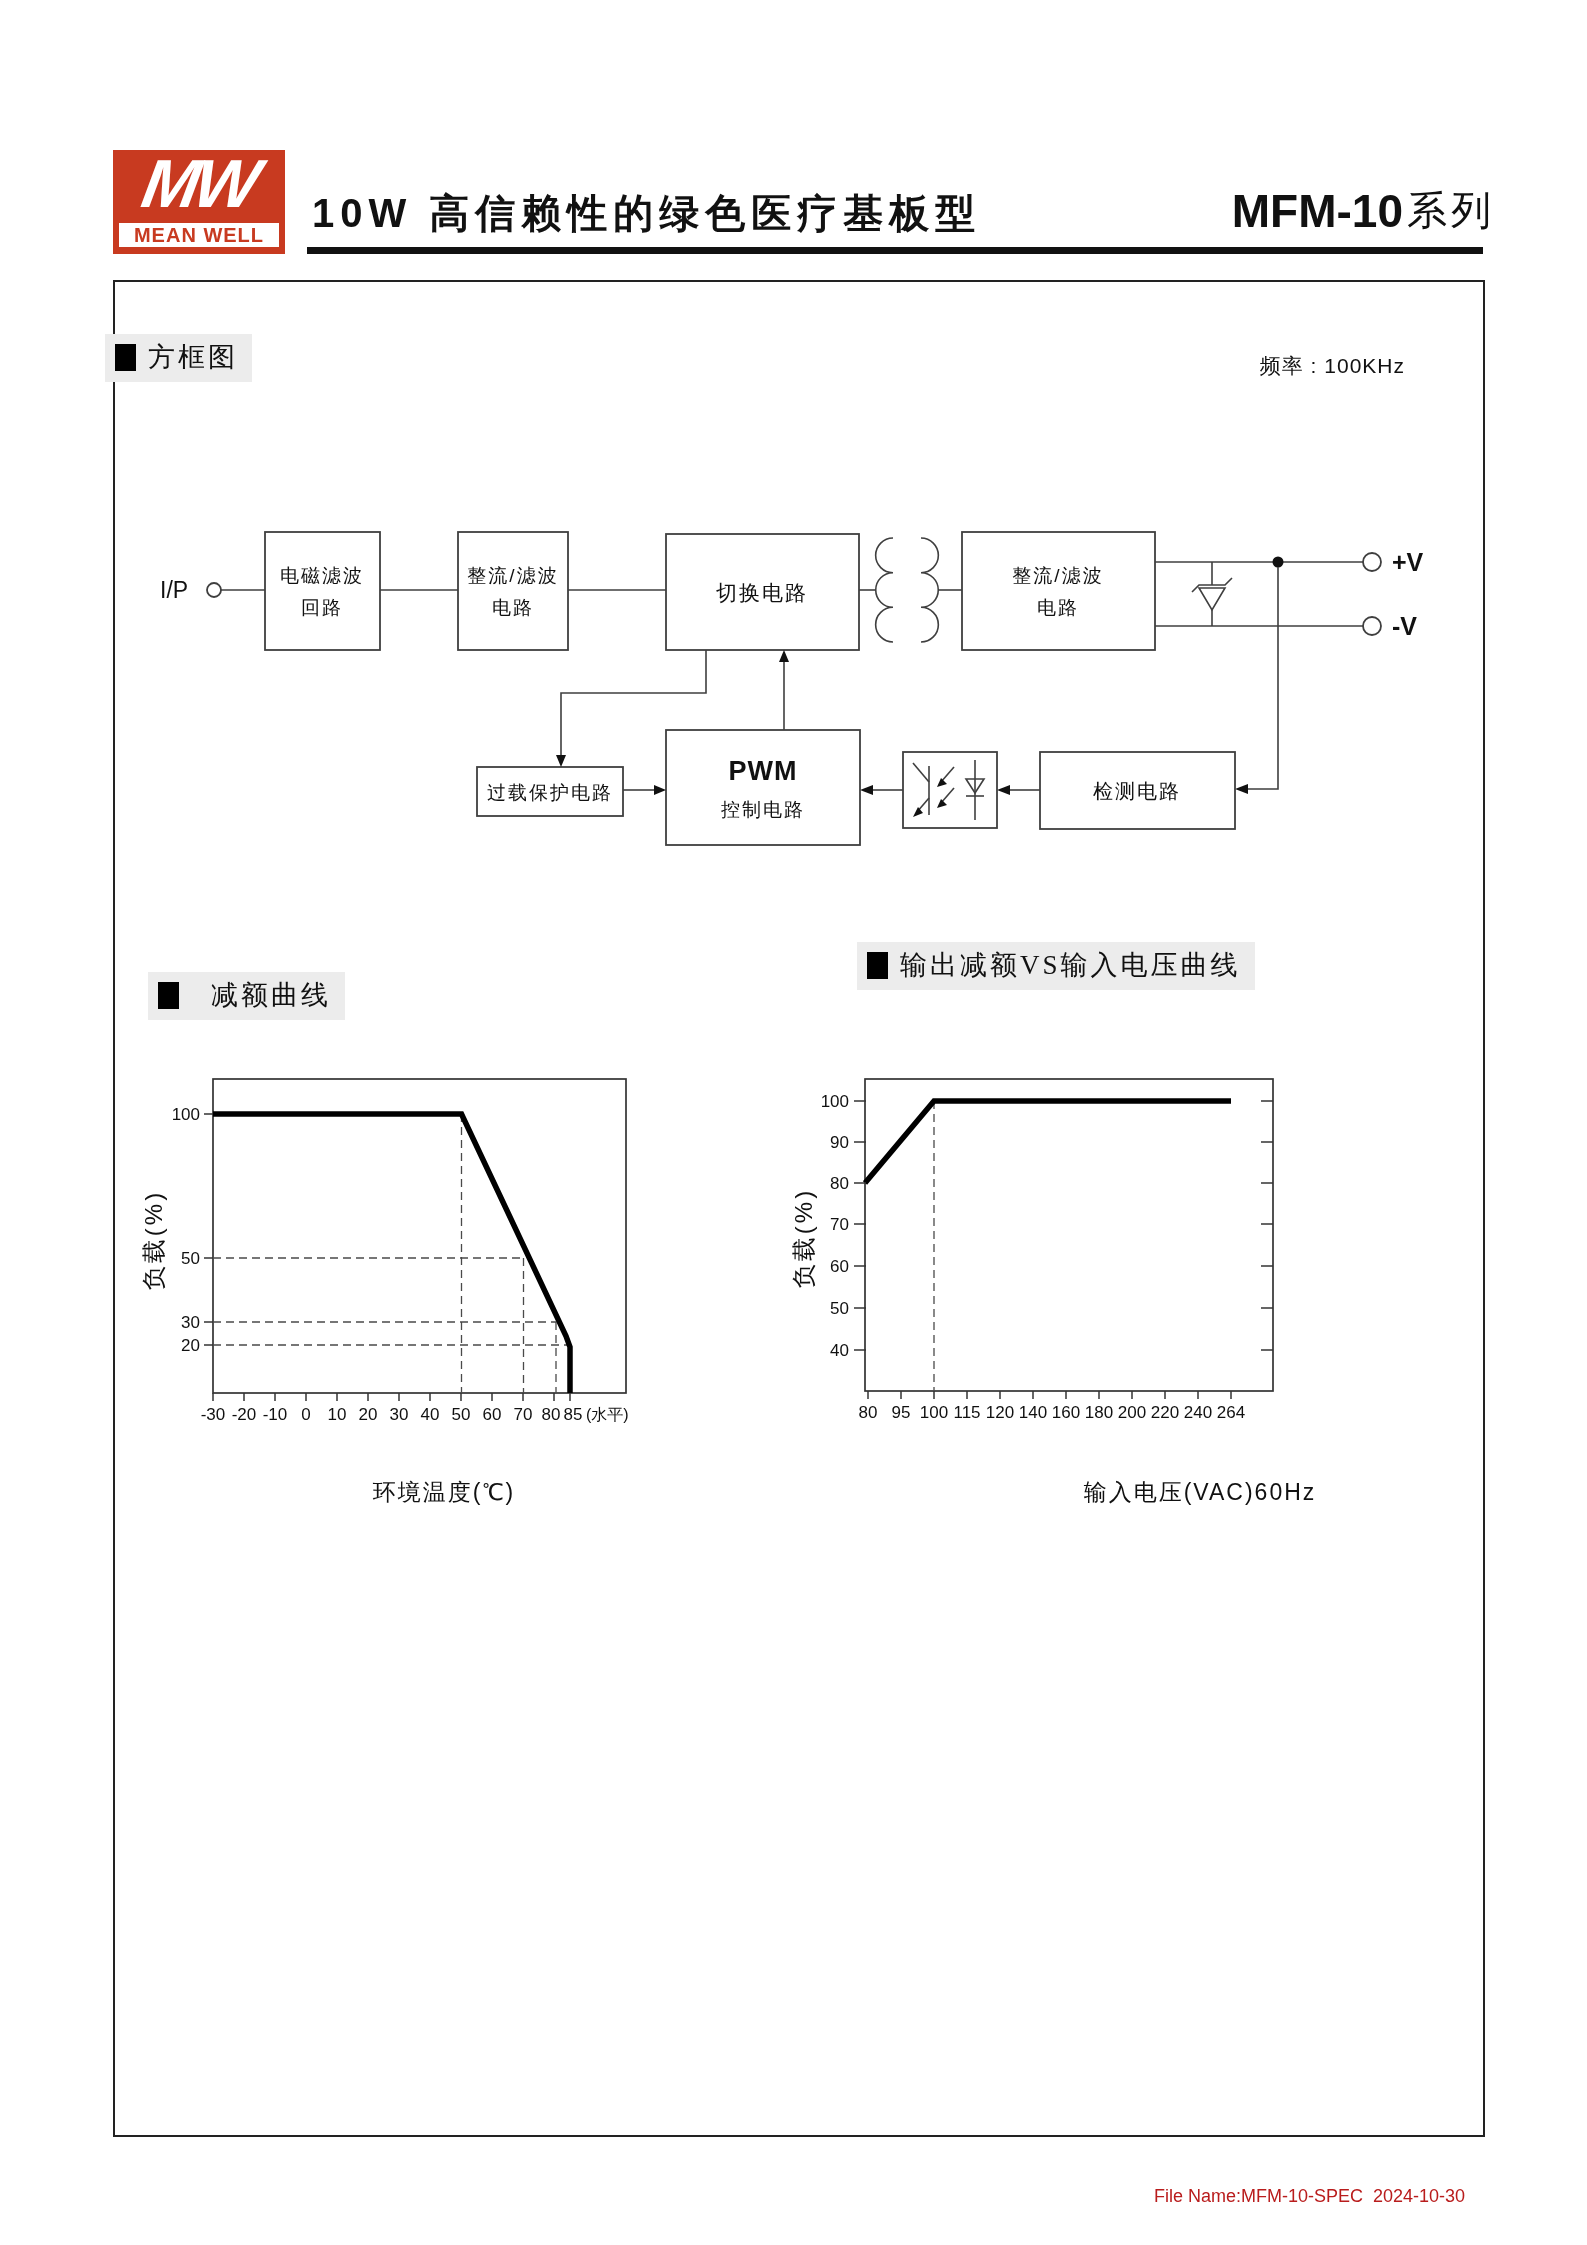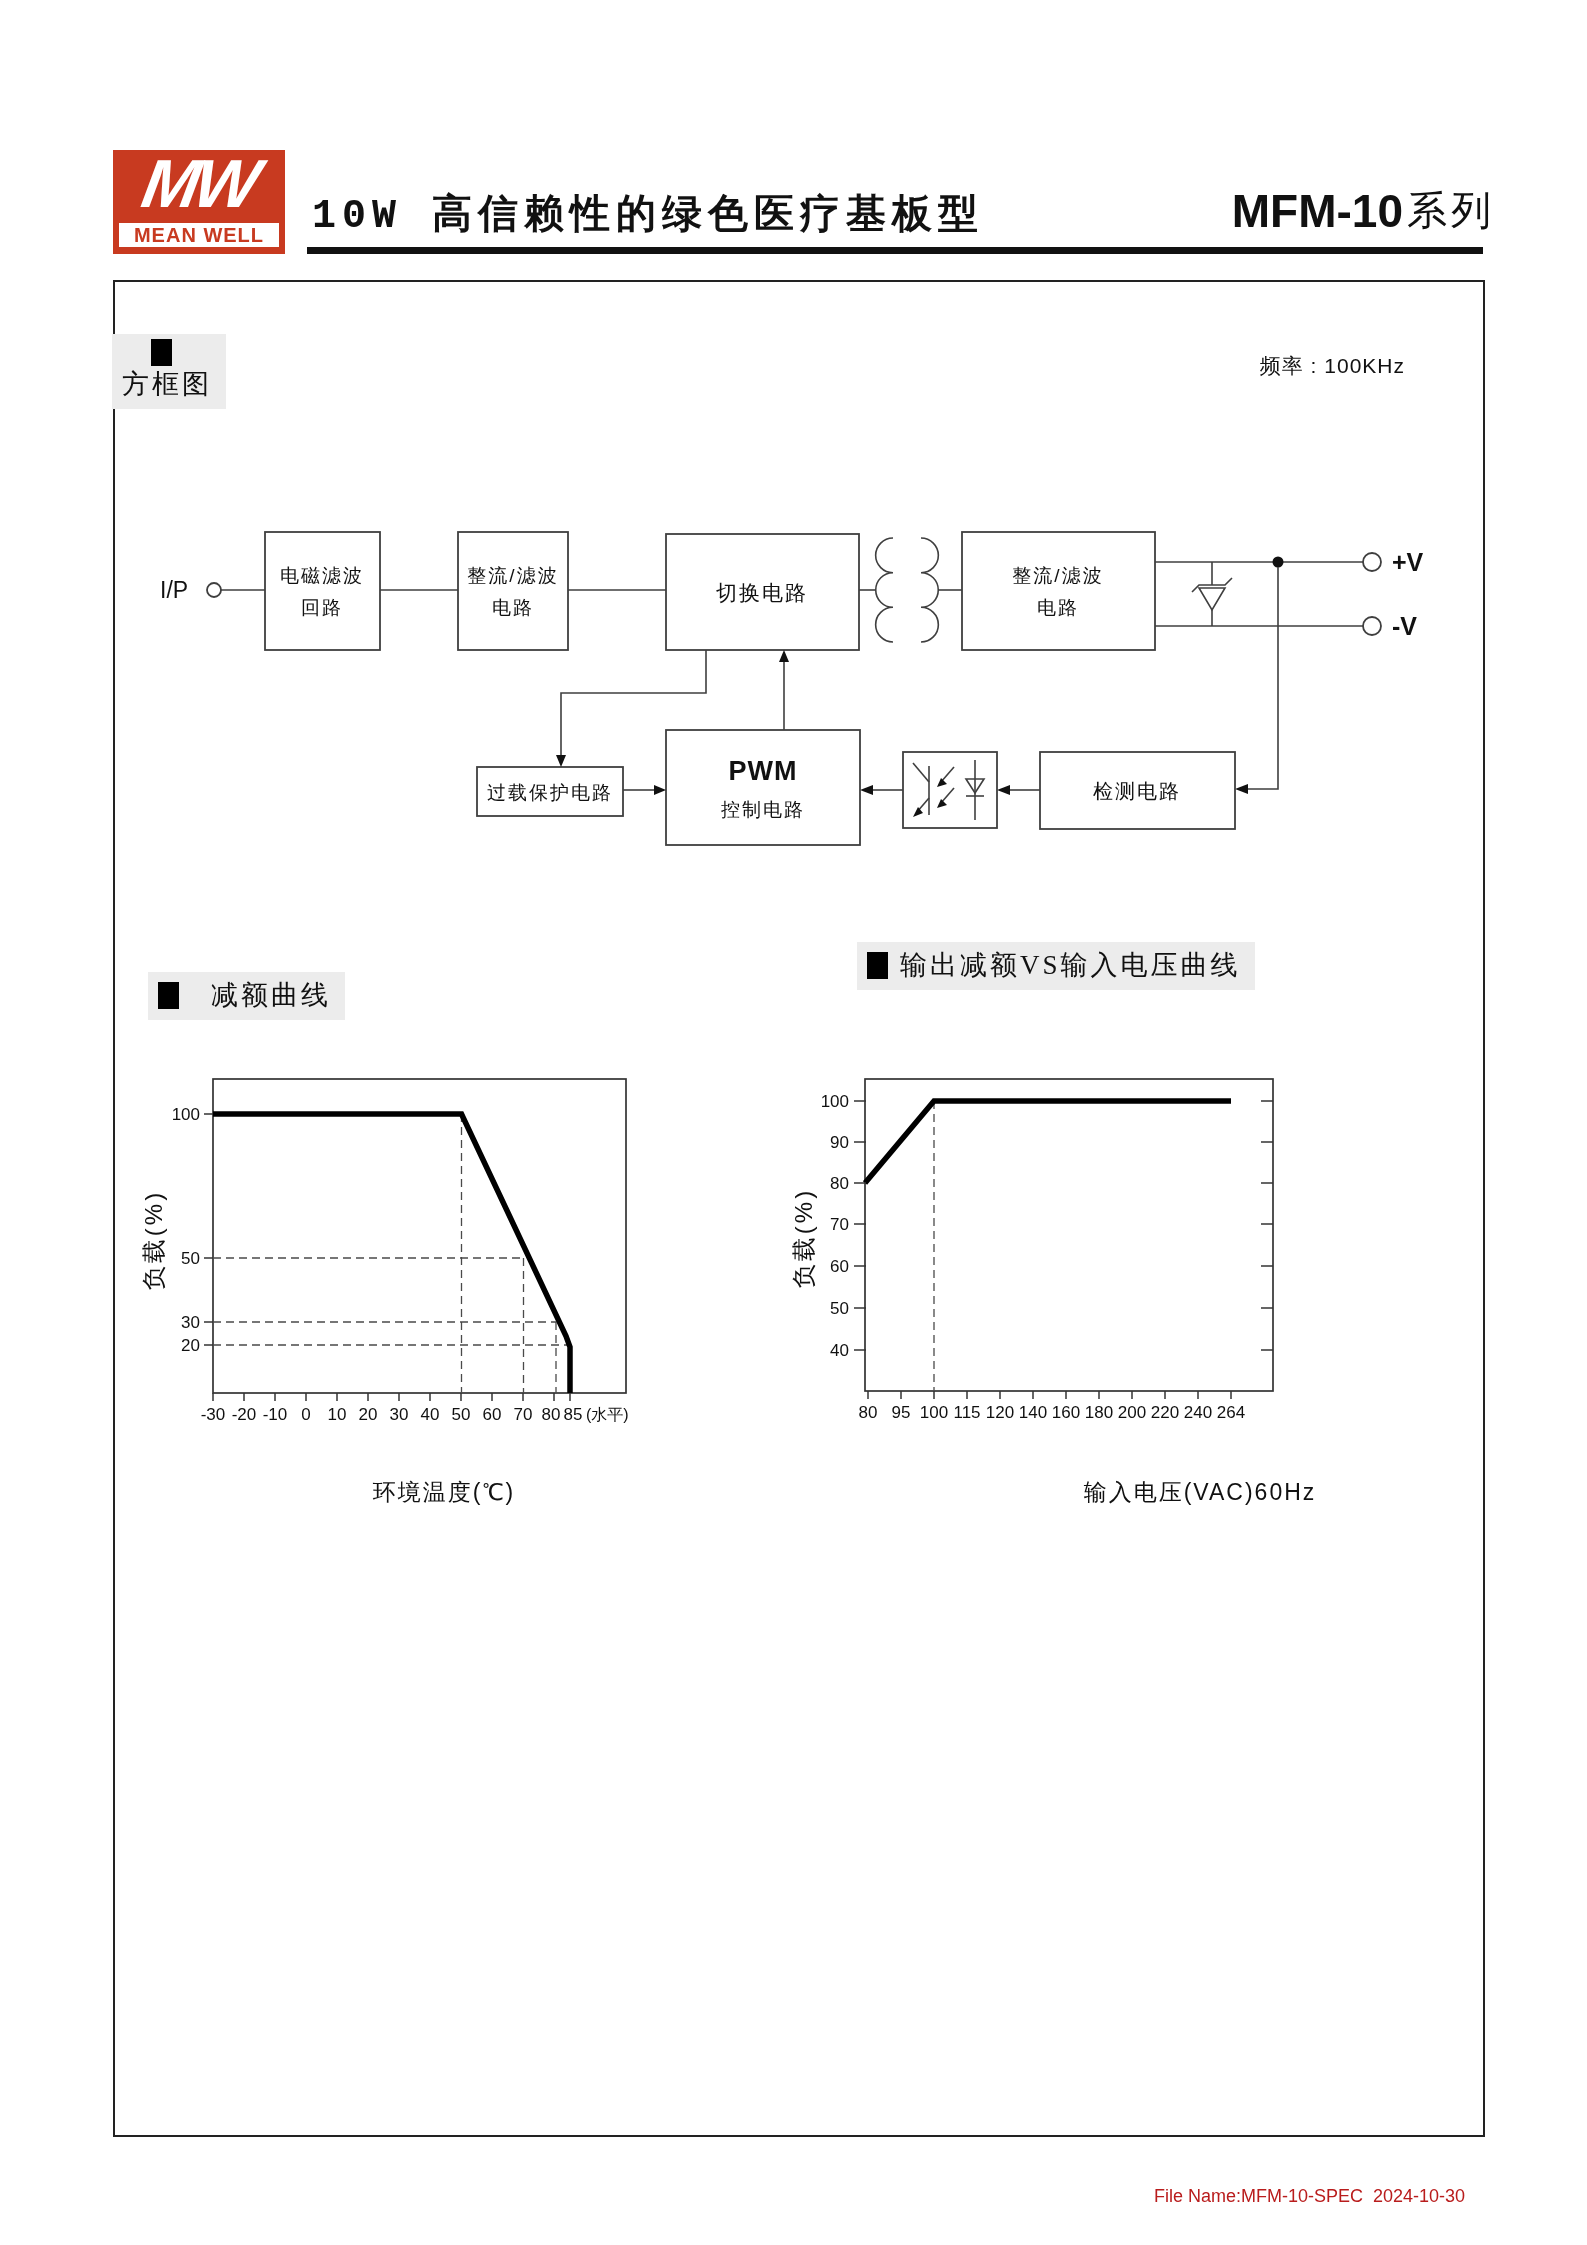--- a/index.html
+++ b/index.html
@@ -7,36 +7,36 @@
         font-family:"Liberation Sans",sans-serif;color:#111;}
 
   
   .logo{position:absolute;left:113px;top:150px;width:172px;height:104px;background:#C83A20;}
   .logo .mw{position:absolute;left:0;right:0;top:-6px;text-align:center;
             font-family:"Liberation Sans",sans-serif;font-style:italic;font-weight:900;
             font-size:68px;color:#fff;transform:skewX(-10deg);letter-spacing:-5px;}
   .logo .band{position:absolute;left:6px;right:6px;bottom:7px;height:24px;background:#fff;
               display:flex;align-items:center;justify-content:center;color:#C83A20;
               font-weight:bold;font-size:20px;letter-spacing:1px;}
-  .doc-title{position:absolute;left:312px;top:186px;font-family:Liberation Mono, monospace;
+  .doc-title{position:absolute;left:312px;top:186px;font-family:Liberation Sans, sans-serif;
              font-size:40px;font-weight:600;letter-spacing:6px;white-space:nowrap;}
   .series{position:absolute;right:92px;top:183px;display:flex;align-items:flex-end;white-space:nowrap;}
   .series .model{font-family:"Liberation Sans",sans-serif;font-weight:bold;font-size:46px;letter-spacing:0px;}
   .series .suffix{font-family:"Liberation Serif",serif;font-size:40px;letter-spacing:4px;margin-left:4px;}
   .title-rule{position:absolute;left:307px;top:247px;width:1176px;height:7px;background:#111;}
 
   
   .frame{position:absolute;left:113px;top:280px;width:1368px;height:1853px;border:2px solid #222;}
 
   
   .section-label{position:absolute;background:#ECECEC;display:flex;align-items:center;
                  padding:5px 14px 7px 10px;font-family:"Liberation Serif",serif;
                  font-size:27px;letter-spacing:3px;white-space:nowrap;}
   .section-label .sq{width:21px;height:27px;background:#000;margin-right:12px;flex:0 0 auto;}
-  .lbl-block{left:112px;top:334px;flex-direction:column;}
+  .lbl-block{left:105px;top:334px;}
   .lbl-derate{left:148px;top:972px;gap:20px;}
   .lbl-vsin{left:857px;top:942px;}
   .freq-note{position:absolute;right:182px;top:352px;font-size:21px;letter-spacing:1px;margin-left:43px;}
 
   
   .footer{position:absolute;right:122px;top:2186px;font-size:18px;
           color:#b91c1c;white-space:pre;}
 
   
   svg{position:absolute;left:0;top:0;}

